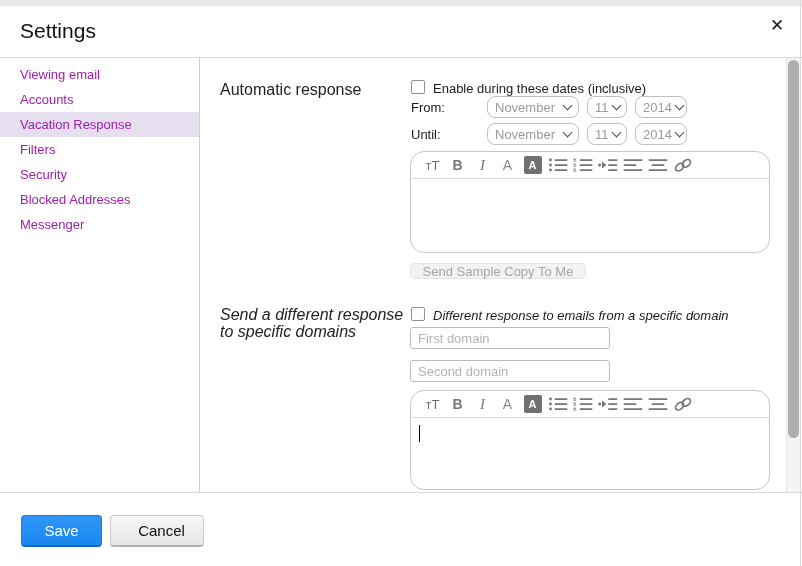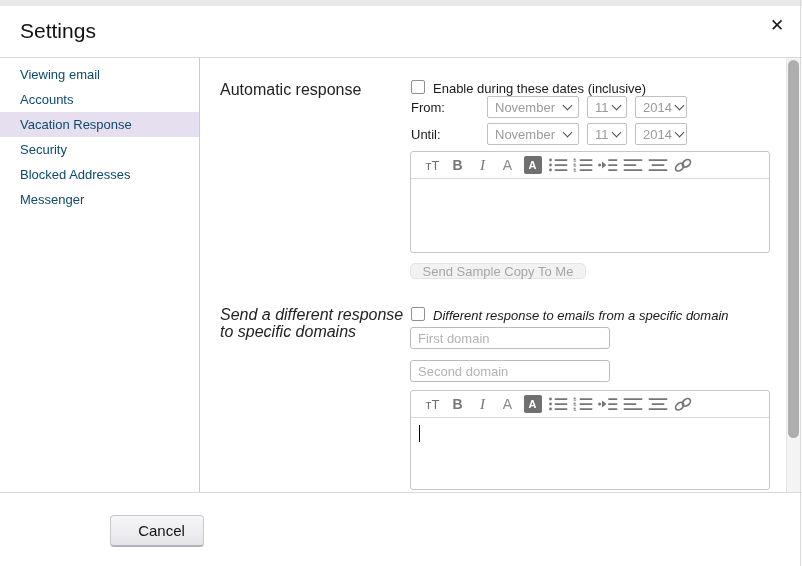--- a/index.html
+++ b/index.html
@@ -8,35 +8,35 @@
 
   .top-strip { position:absolute; left:0; top:0; width:802px; height:6px; background:#e9e9e9; }
   .right-edge { position:absolute; left:800px; top:0; width:1px; height:566px; background:#d9d9d9; }
 
   .header-title { position:absolute; left:20px; top:19px; font-size:21px; color:#111; }
   .close-btn { position:absolute; left:766px; top:14px; width:22px; height:22px; font-size:17px; color:#1a1a1a;
                display:flex; align-items:center; justify-content:center; cursor:pointer; }
   .header-line { position:absolute; left:0; top:57px; width:802px; height:1px; background:#d9d9d9; }
 
   .sidebar { position:absolute; left:0; top:58px; width:200px; height:434px; border-right:1px solid #cccccc; padding-top:4px; background:#fff; }
-  .side-item { height:25px; line-height:25px; padding-left:20px; font-size:13px; color:#0c4a6e; cursor:pointer; white-space:nowrap; }
+  .side-item { height:25px; line-height:25px; padding-left:20px; font-size:13px; color:#a21caf; cursor:pointer; white-space:nowrap; }
   .side-item.selected { background:#e6dff0; }
 
   .sec-label { position:absolute; font-size:16px; color:#222; line-height:17px; }
   .cb { position:absolute; width:14px; height:14px; border:1px solid #8f8f8f; border-radius:2px; background:#fff; cursor:pointer; }
   .cb-label { position:absolute; font-size:13px; color:#1a1a1a; }
 
   .date-label { position:absolute; font-size:13px; color:#1a1a1a; }
-  .sel { position:absolute; height:22px; border:1px solid #c0c0c0; border-radius:2px; background:#fff;
+  .sel { position:absolute; height:22px; border:1px solid #c0c0c0; border-radius:8px; background:#fff;
          display:flex; align-items:center; justify-content:space-between; font-size:13px; color:#9a9a9a;
          padding:0 7px 0 7px; cursor:pointer; }
   .chev { width:7px; height:7px; border-right:1.6px solid #4a4a4a; border-bottom:1.6px solid #4a4a4a;
           transform:rotate(45deg); margin-top:-4px; flex:0 0 auto; margin-left:4px; }
 
-  .editor { position:absolute; width:360px; border:1px solid #c6c6c6; border-radius:3px; background:#fff; }
+  .editor { position:absolute; width:360px; border:1px solid #c6c6c6; border-radius:14px; background:#fff; }
   .toolbar { height:27px; border-bottom:1px solid #dadada; display:flex; align-items:center; padding-left:9px; }
   .tbi { width:25px; height:22px; display:flex; align-items:center; justify-content:center; color:#757575; cursor:pointer; }
   .tbi.fsz { font-size:13px; color:#6e6e6e; letter-spacing:0; }
   .tbi.b { font-weight:700; font-size:14px; }
   .tbi.i { font-family:"Liberation Serif", serif; font-style:italic; font-size:15px; }
   .tbi.a { font-size:14px; color:#8a8a8a; }
   .hl-box { width:18px; height:18px; background:#707070; border-radius:2px; color:#fff; font-size:11px; font-weight:700;
             display:flex; align-items:center; justify-content:center; }
   .editor-body { position:relative; height:73px; cursor:text; }
   .text-cursor { position:absolute; left:8px; top:7px; width:1px; height:17px; background:#000; }
@@ -75,20 +75,21 @@
   <div class="right-edge"></div>
 
   <div class="header-title">Settings</div>
   <div class="close-btn">✕</div>
   <div class="header-line"></div>
 
   <div class="sidebar">
     <div class="side-item">Viewing email</div>
     <div class="side-item">Accounts</div>
     <div class="side-item selected">Vacation Response</div>
+    <div class="side-item">Filters</div>
     <div class="side-item">Security</div>
     <div class="side-item">Blocked Addresses</div>
     <div class="side-item">Messenger</div>
   </div>
 
   <div class="sec-label" style="left:220px; top:81px;">Automatic response</div>
 
   <div class="cb" style="left:411px; top:80px;"></div>
   <div class="cb-label" style="left:433px; top:81px;">Enable during these dates (inclusive)</div>
 
@@ -258,18 +259,19 @@
       </span>
     </div>
     <div class="editor-body">
       <div class="text-cursor"></div>
     </div>
   </div>
 
   <div class="content-divider"></div>
   <div class="footer"></div>
 
+  <div class="save-btn">Save</div>
   <div class="cancel-btn">Cancel</div>
 
   <div class="scroll-track"></div>
   <div class="scroll-thumb"></div>
 
 </div>
 
 </body></html>

